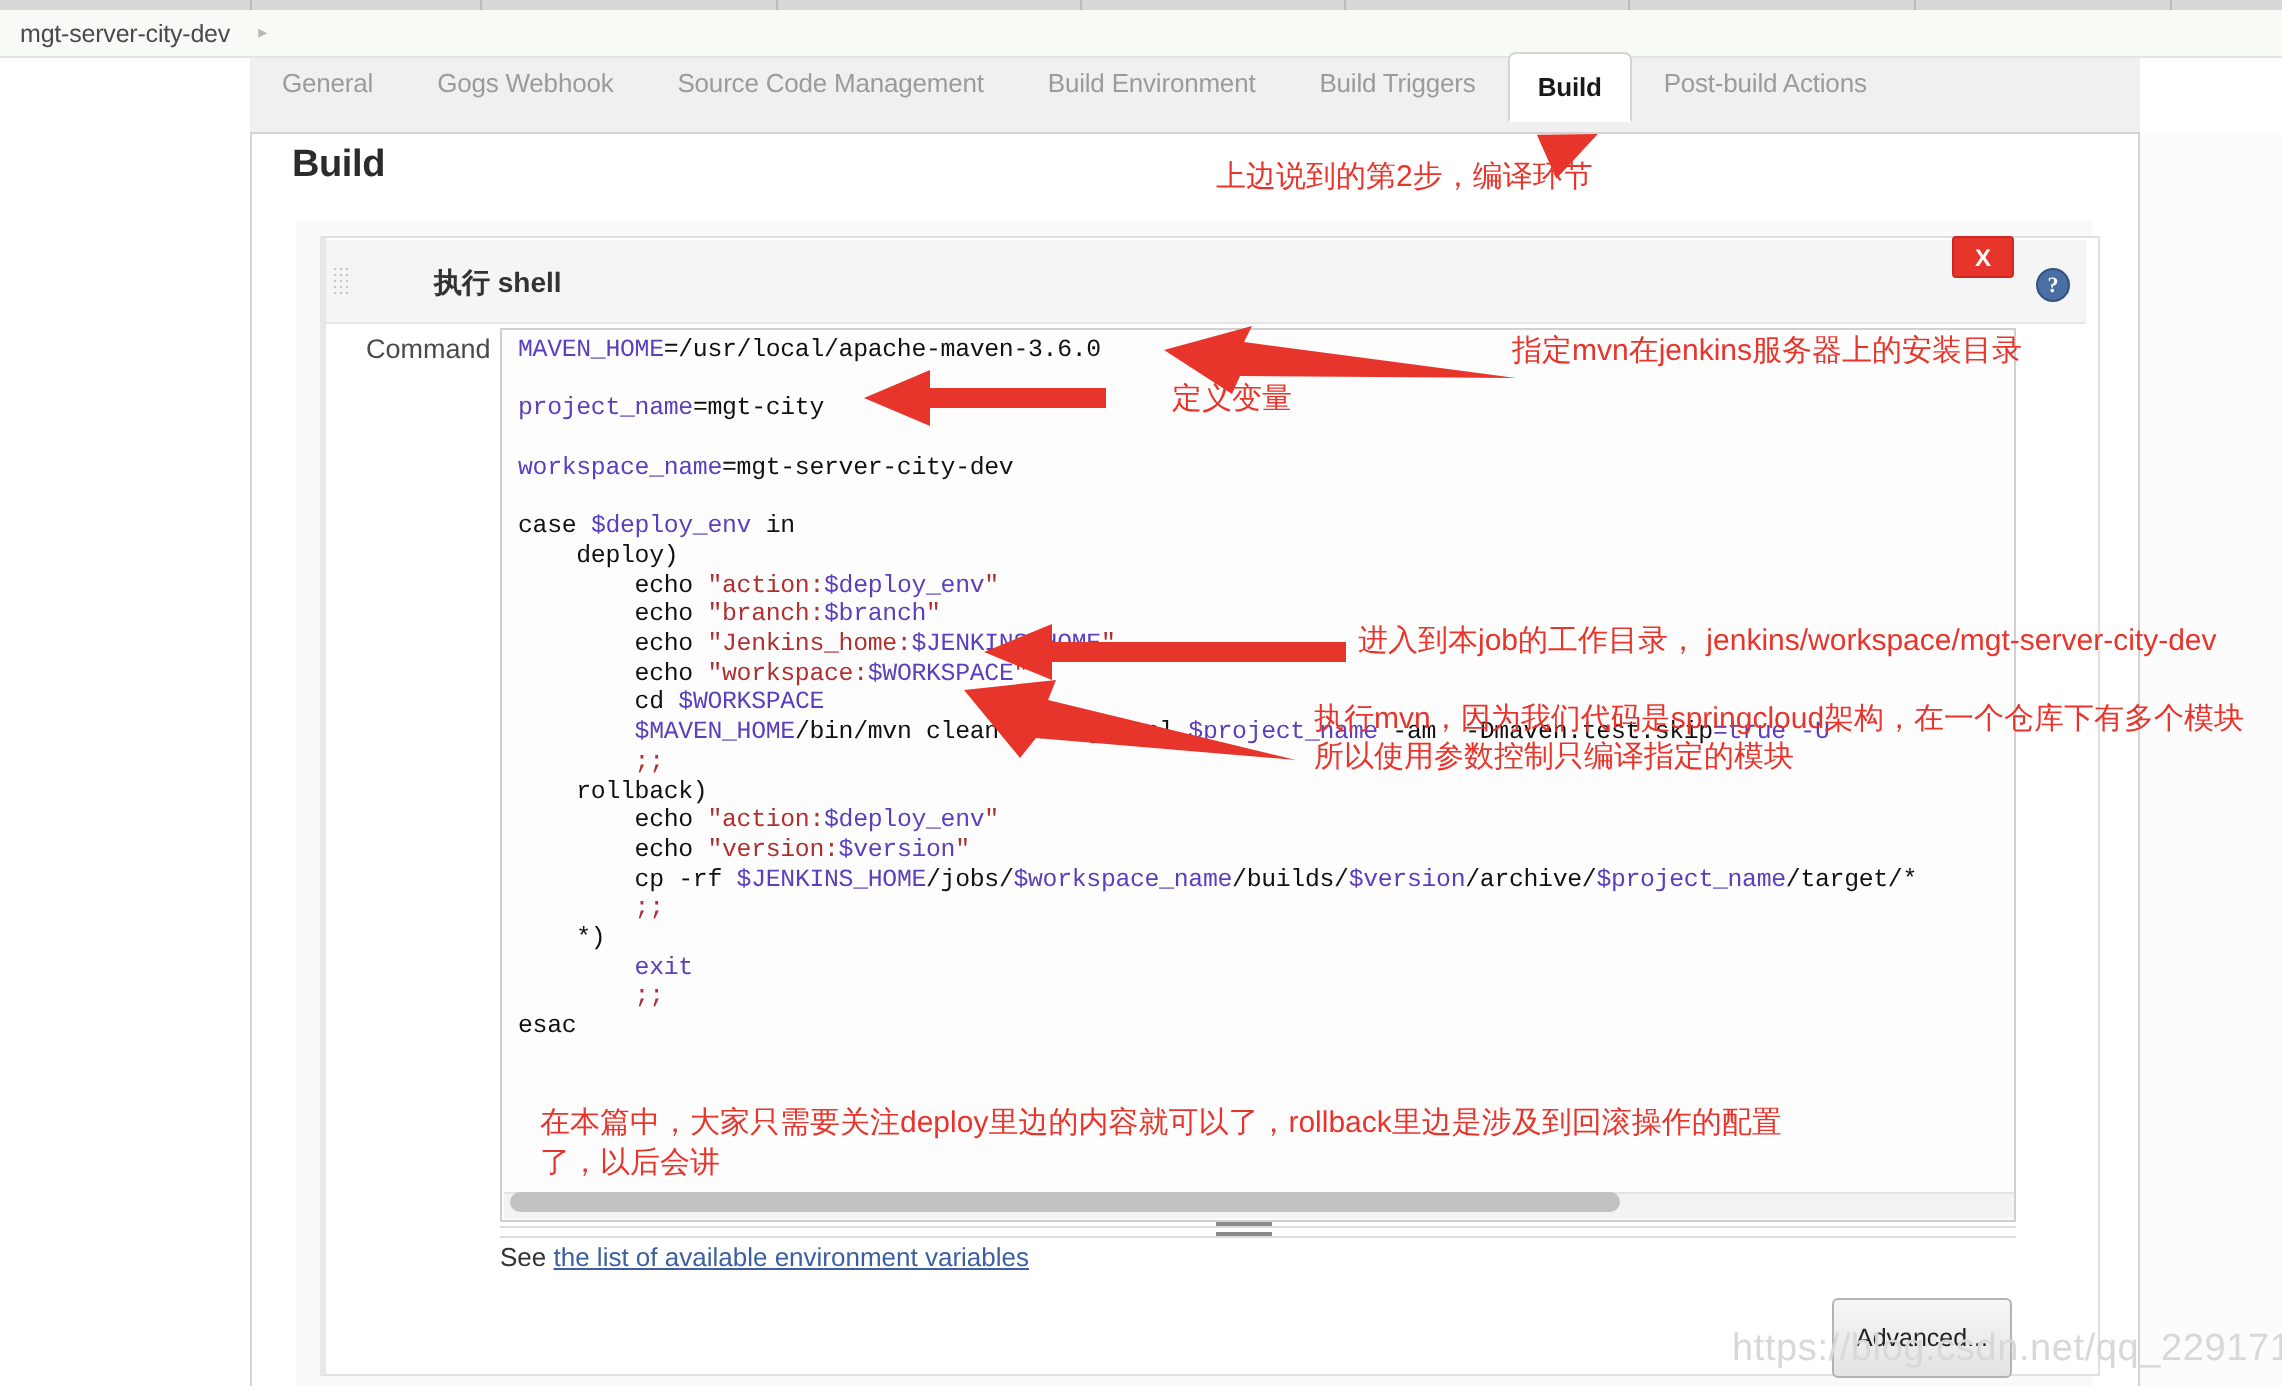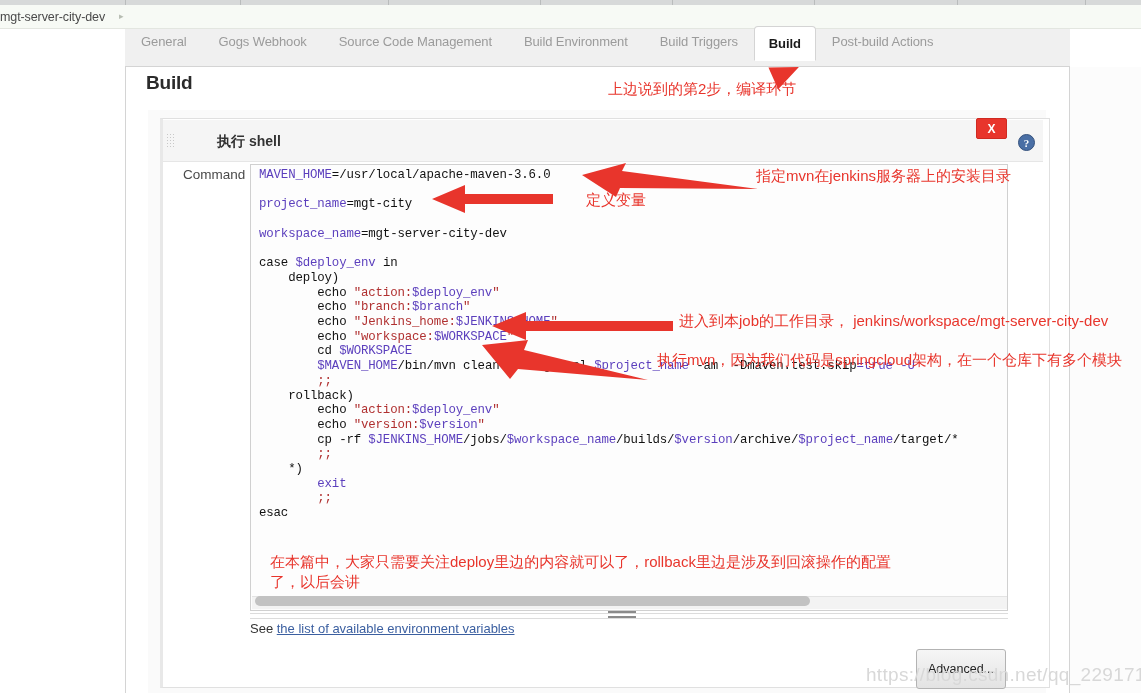--- a/index.html
+++ b/index.html
@@ -22,21 +22,21 @@
   }
 
   
   .breadcrumb-bar {
     position: absolute; left: 0; top: 5px; width: 1141px; height: 24px;
     background: #f7faf5;
     border-bottom: 1px solid #e3e6e0;
     display: flex; align-items: center;
   }
   .breadcrumb-item {
-    font-size: 12.5px; color: #4a4a4a; 
+    font-size: 12.5px; color: #4a4a4a; padding-left: 10px;
     letter-spacing: -0.1px;
   }
   .breadcrumb-caret {
     font-size: 9px; color: #b6bcb1; padding-left: 14px; line-height: 1;
   }
 
   
   .page-bg {
     position: absolute; left: 0; top: 29px; width: 1141px; height: 664px;
     background: #ffffff;
@@ -340,20 +340,21 @@
   <div class="anno" style="left:608px; top:79px">上边说到的第2步，编译环节</div>
 
   <div class="anno" style="left:756px; top:166px">指定mvn在jenkins服务器上的安装目录</div>
 
   <div class="anno" style="left:586px; top:190px">定义变量</div>
 
   <div class="anno" style="left:679px; top:311px">进入到本job的工作目录， jenkins/workspace/mgt-server-city-dev</div>
 
   <div class="anno" style="left:657px; top:350px">执行mvn，因为我们代码是springcloud架构，在一个仓库下有多个模块</div>
 
+  <div class="anno" style="left:657px; top:369px">所以使用参数控制只编译指定的模块</div>
 
   <div class="anno" style="left:270px; top:552px">在本篇中，大家只需要关注deploy里边的内容就可以了，rollback里边是涉及到回滚操作的配置</div>
 
   <div class="anno" style="left:270px; top:572px">了，以后会讲</div>
 
   <div class="watermark">https://blog.csdn.net/qq_22917163</div>
 
 </div>
 
 </body></html>

